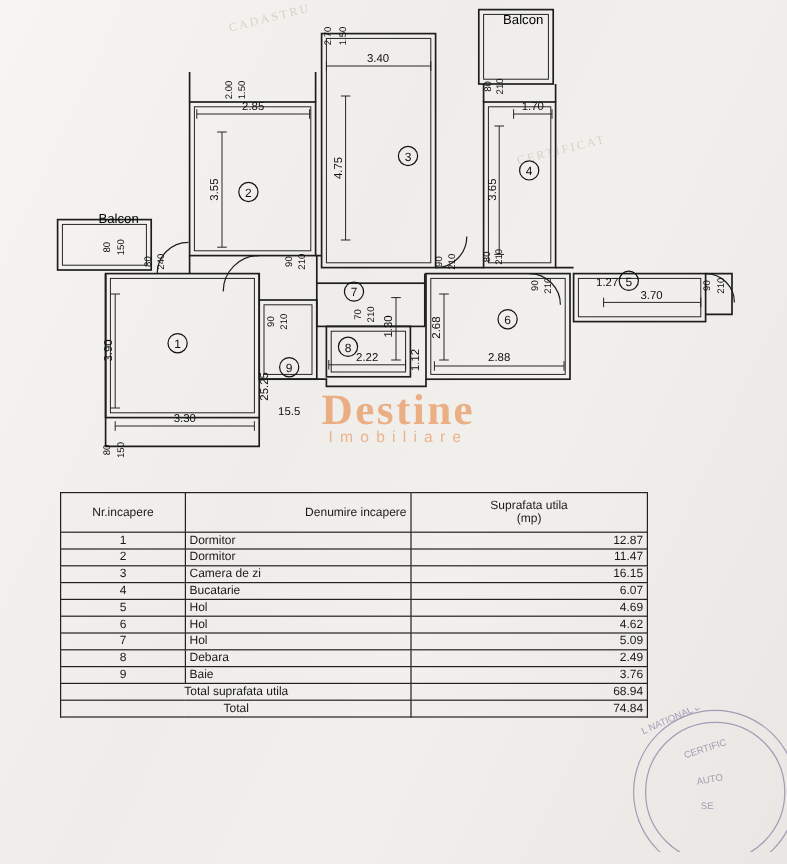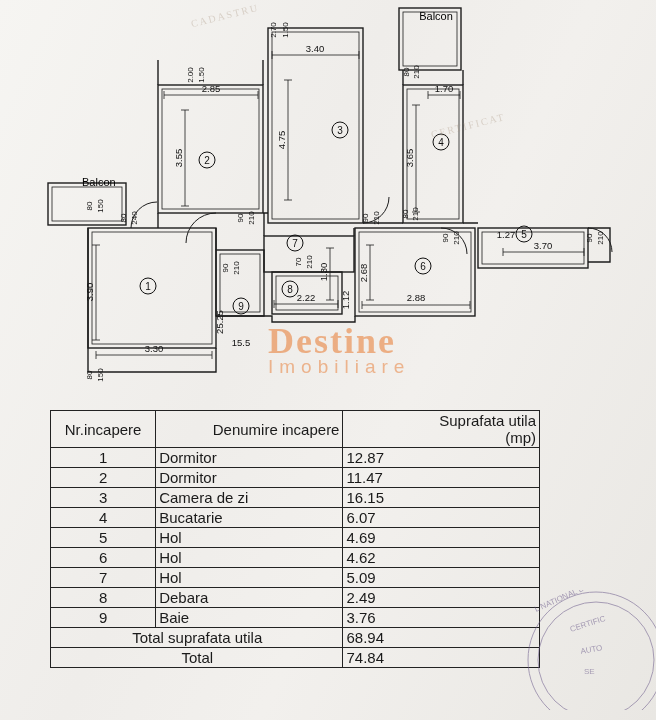--- a/index.html
+++ b/index.html
@@ -8,33 +8,33 @@
     background:#f3f1ee;
     font-family:"Liberation Sans", sans-serif;
     color:#1a1a1a;
     position:relative;
     overflow:hidden;
   }
   #sheet{position:absolute;inset:0;background:
      linear-gradient(115deg,#f6f5f2 0%,#efedea 40%,#f2f0ed 60%,#e9e7e3 100%);}
   .plan{position:absolute;left:0;top:0;width:656px;height:400px;}
   .tablewrap{position:absolute;left:50px;top:410px;width:490px;}
-  table{border-collapse:collapse;width:490px;font-size:15px;background:transparent;}
+  table{border-collapse:collapse;width:490px;font-size:10px;background:transparent;}
   td,th{border:1px solid #222;padding:1px 3px;font-weight:normal;}
   .c-nr{width:100px;text-align:center;}
   .c-den{width:190px;text-align:right;}
-  .c-sup{width:200px;text-align:right;}
+  .c-sup{width:200px;text-align:center;}
   .hdr td{height:30px;vertical-align:middle;}
   .rowlabel{text-align:center;padding-left:4px;}
-  .totalcell{text-align:left;margin-left:44px;}
+  .totalcell{text-align:right;margin-left:44px;}
   .denleft{text-align:left;}
   .wm{position:absolute;left:268px;top:320px;pointer-events:none;}
   .wm-main{font-family:"Liberation Serif",serif;font-size:36px;font-weight:bold;
     color:rgba(232,120,45,0.55);letter-spacing:2px;}
-  .wm-sub{font-family:"Liberation Sans",sans-serif;font-size:19px;letter-spacing:6px;
+  .wm-sub{font-family:"Liberation Sans",sans-serif;font-size:13px;letter-spacing:6px;
     color:rgba(232,120,45,0.5);text-align:center;margin-top:-6px;}
   .stamp{position:absolute;right:-10px;bottom:10px;width:190px;height:120px;
      pointer-events:none;opacity:.55;}
   .faint{position:absolute;color:rgba(170,150,130,.35);font-size:10px;
     transform:rotate(-14deg);font-family:"Liberation Serif",serif;letter-spacing:2px;}
   svg{display:block;}
   text{font-family:"Liberation Sans",sans-serif;}
 </style>
 </head>
 <body>

